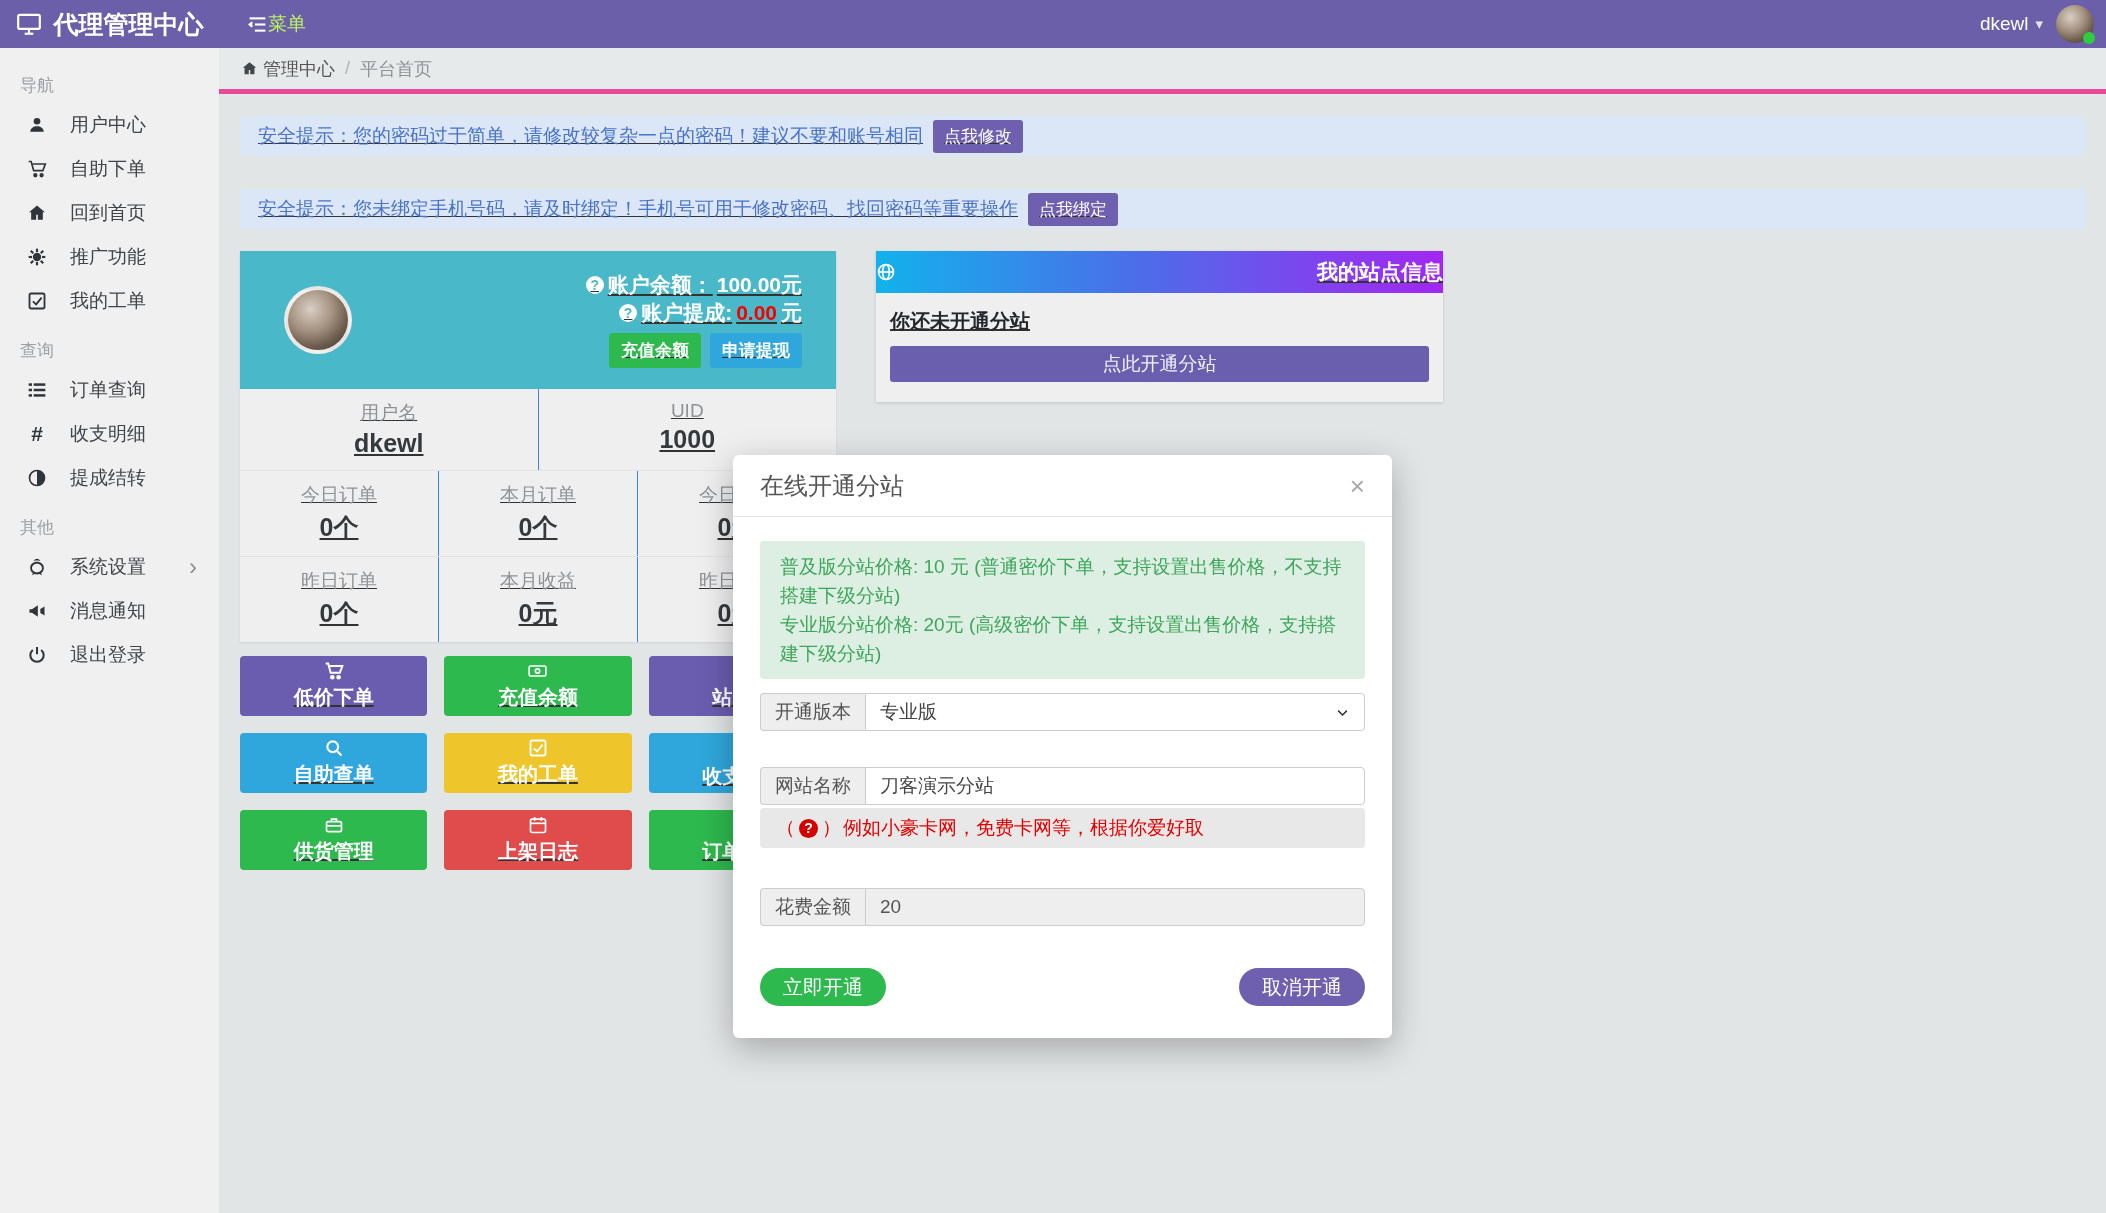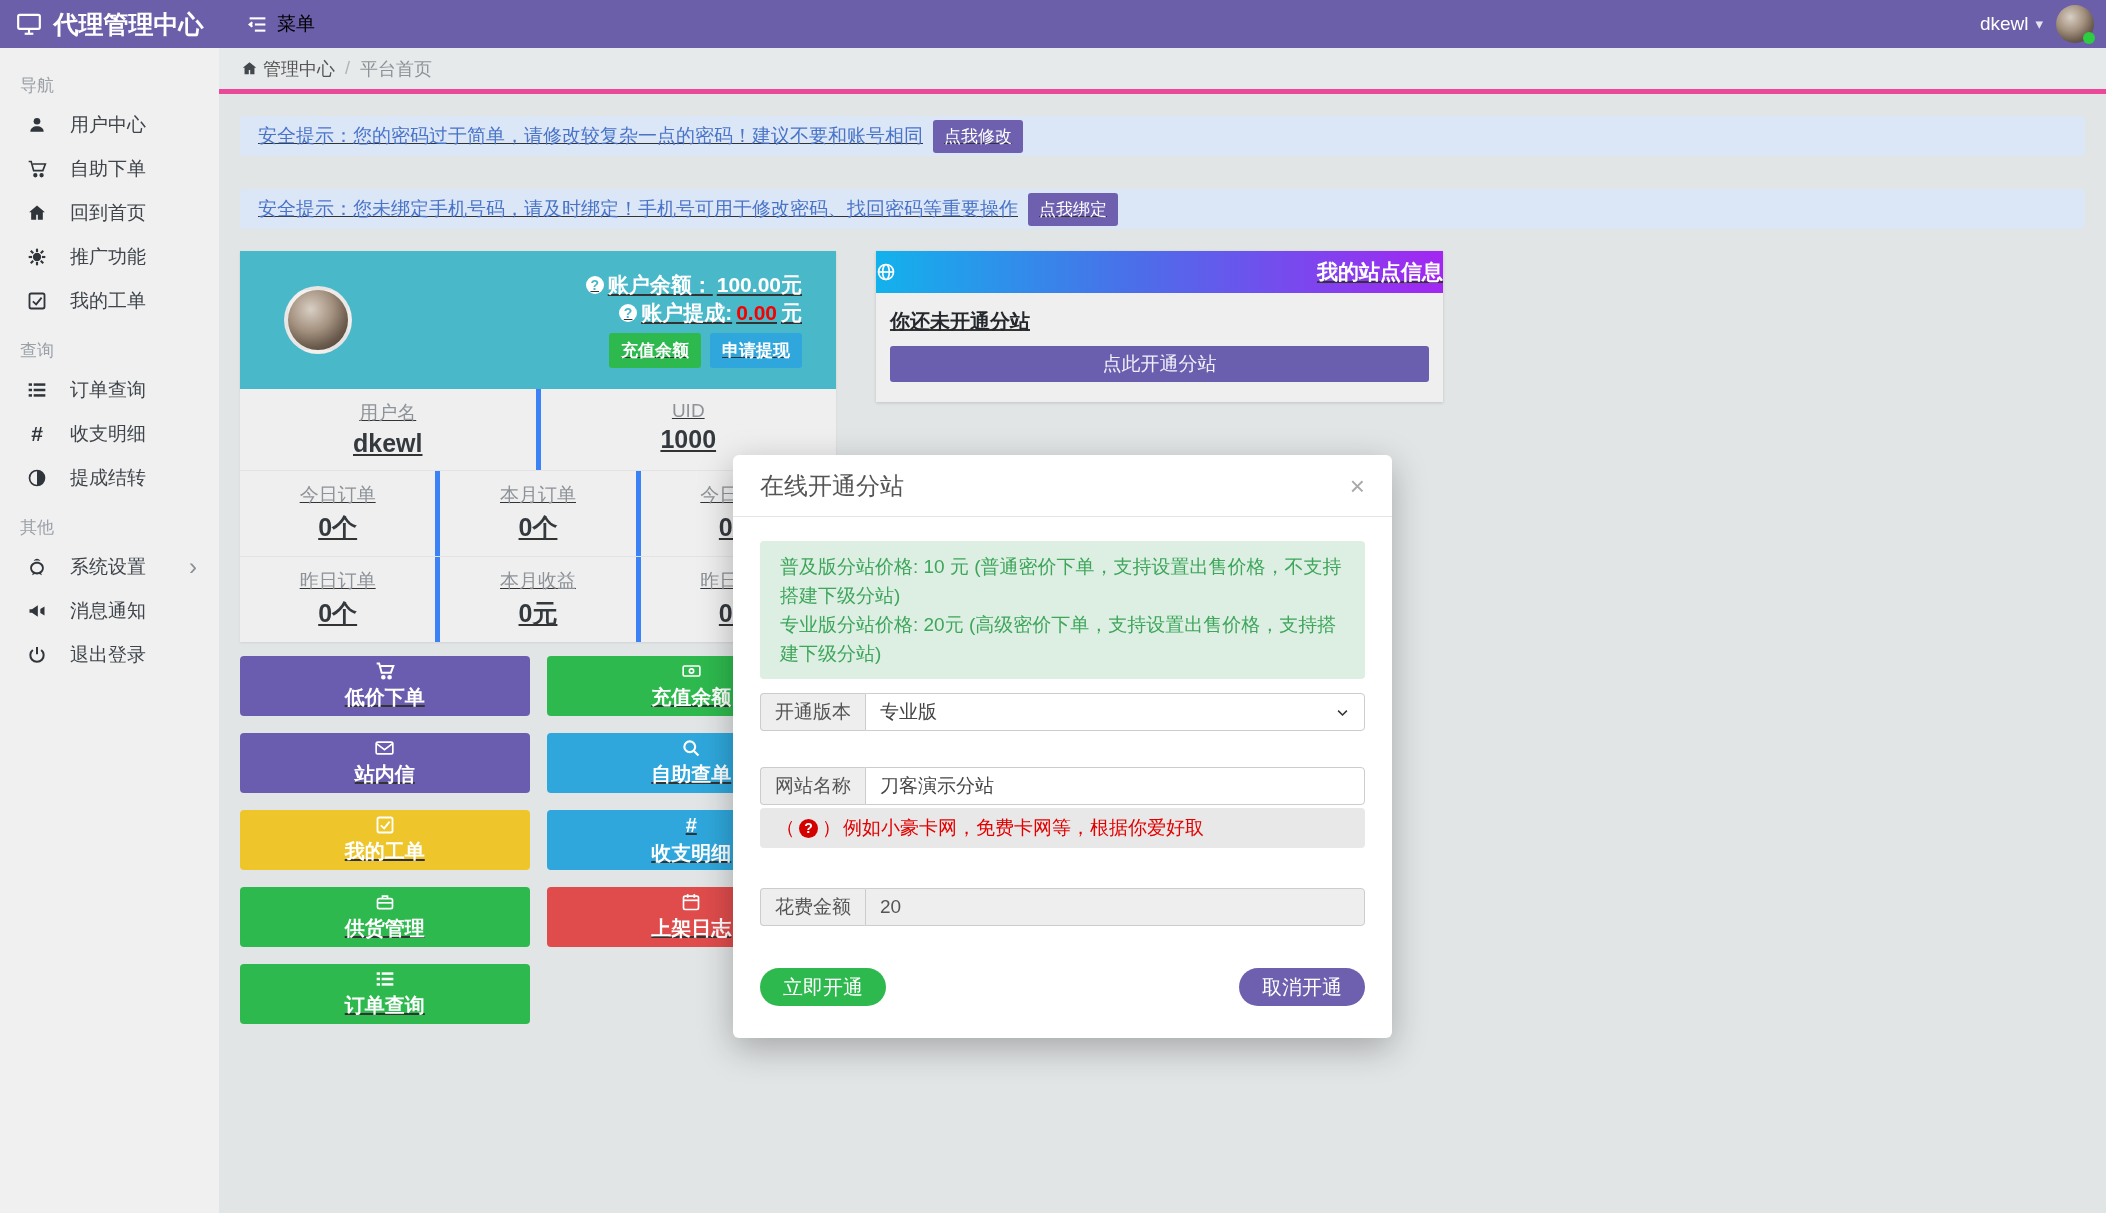--- a/index.html
+++ b/index.html
@@ -8,21 +8,21 @@
     font-family:"Liberation Sans","DejaVu Sans",sans-serif;
     background:#e2e5e6; color:#333; overflow:hidden; position:relative;
   }
   svg { display:block; }
 
   
   .navbar { position:absolute; top:0; left:0; right:0; height:48px;
     background:#6a5fa8; display:flex; align-items:center; z-index:50; }
   .brand { width:219px; height:48px; display:flex; align-items:center;
     justify-content:center; gap:12px; color:#fff; font-size:25px; font-weight:bold; }
-  .nav-menu { display:flex; align-items:center; gap:9px; color:#000000;
+  .nav-menu { display:flex; align-items:center; color:#bef264;
     font-size:19px; margin-left:28px; cursor:pointer; }
   .nav-right { margin-left:auto; display:flex; align-items:center; margin-right:12px; }
   .nav-user { color:#fff; font-size:19px; display:flex; align-items:center; gap:7px; cursor:pointer; }
   .caret { font-size:15px; color:#e7e4f2; }
   .avatar { width:38px; height:38px; border-radius:50%; margin-left:13px; position:relative;
     background:radial-gradient(circle at 38% 32%, #d8cfc4, #a4917f 40%, #6b5c4e 68%, #473c32 92%); }
   .avatar .dot { position:absolute; right:-1px; bottom:-1px; width:12px; height:12px;
     border-radius:50%; background:#2ecc40; }
 
   
@@ -69,27 +69,27 @@
   .acct .btns { display:flex; justify-content:flex-end; gap:9px; margin-top:8px; }
   .acct .btns button { border:none; color:#fff; font-size:17px; font-weight:bold;
     padding:6px 12px; border-radius:3px; cursor:pointer; font-family:inherit; }
   .btn-green { background:#2eb94e; }
   .btn-blue  { background:#2fa7dc; }
 
   
   .stats { background:#efefef; box-shadow:0 1px 2px rgba(0,0,0,.08); }
   .stats .row { display:flex; border-top:1px solid #e3e3e4; }
   .stats .row:first-child { border-top:none; }
-  .stats .cell { flex:1; text-align:center; padding:11px 0 12px; border-left:5px solid #3b82f6; }
+  .stats .cell { flex:1; text-align:center; padding:11px 0 12px; border-left:1px solid #3b82f6; }
   .stats .cell:first-child { border-left:none; }
   .stats .lab { color:#8d9398; font-size:19px; margin-bottom:3px; }
   .stats .val { color:#34393e; font-size:25px; font-weight:bold; }
 
   
-  .grid { margin-top:14px; display:grid; grid-template-columns:repeat(2,1fr); gap:17px; }
+  .grid { margin-top:14px; display:grid; grid-template-columns:repeat(3,1fr); gap:17px; }
   .gbtn { height:60px; border:none; border-radius:4px; color:#fff; cursor:pointer;
     display:flex; flex-direction:column; align-items:center; justify-content:center; gap:3px;
     font-size:20px; font-weight:bold; font-family:inherit; }
   .g-purple { background:#6a5db0; } .g-green { background:#2eb94e; }
   .g-blue { background:#2fa7dc; } .g-yellow { background:#eec62c; } .g-red { background:#e04c4c; }
 
   
   .panel { box-shadow:0 1px 3px rgba(0,0,0,.15); }
   .panel-head { height:42px; display:flex; align-items:center; justify-content:space-between; gap:26px;
     background:linear-gradient(to right,#12b2ec,#4a6fe9 45%,#a326f2); color:#fff;

